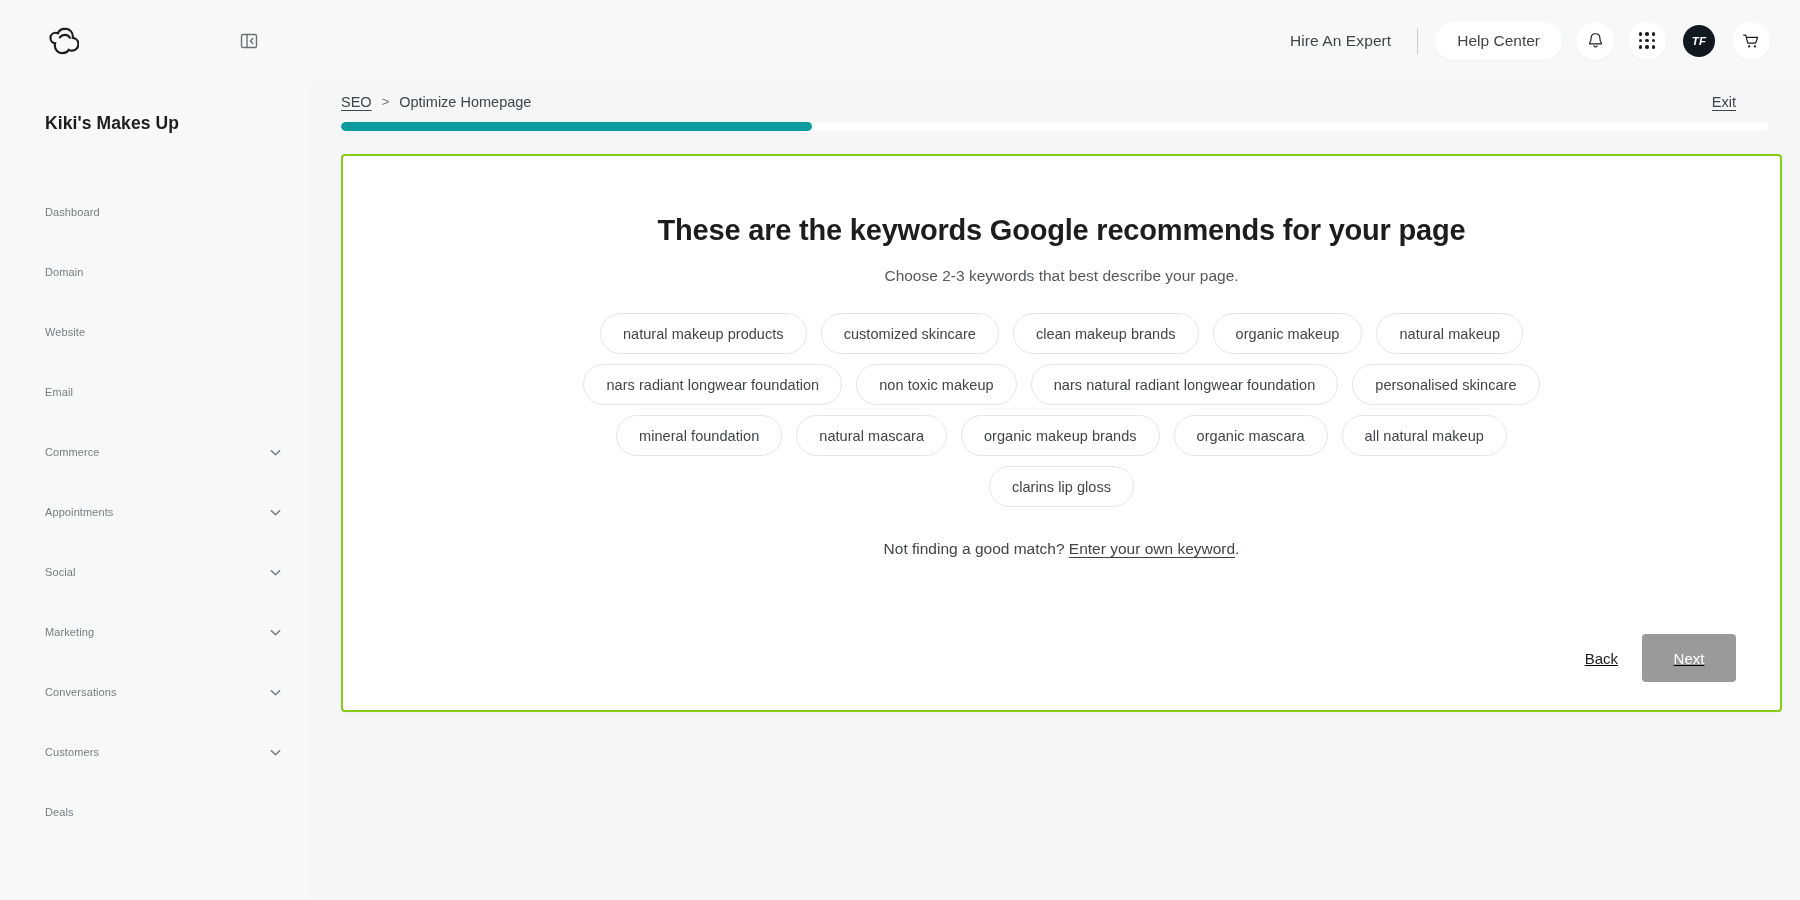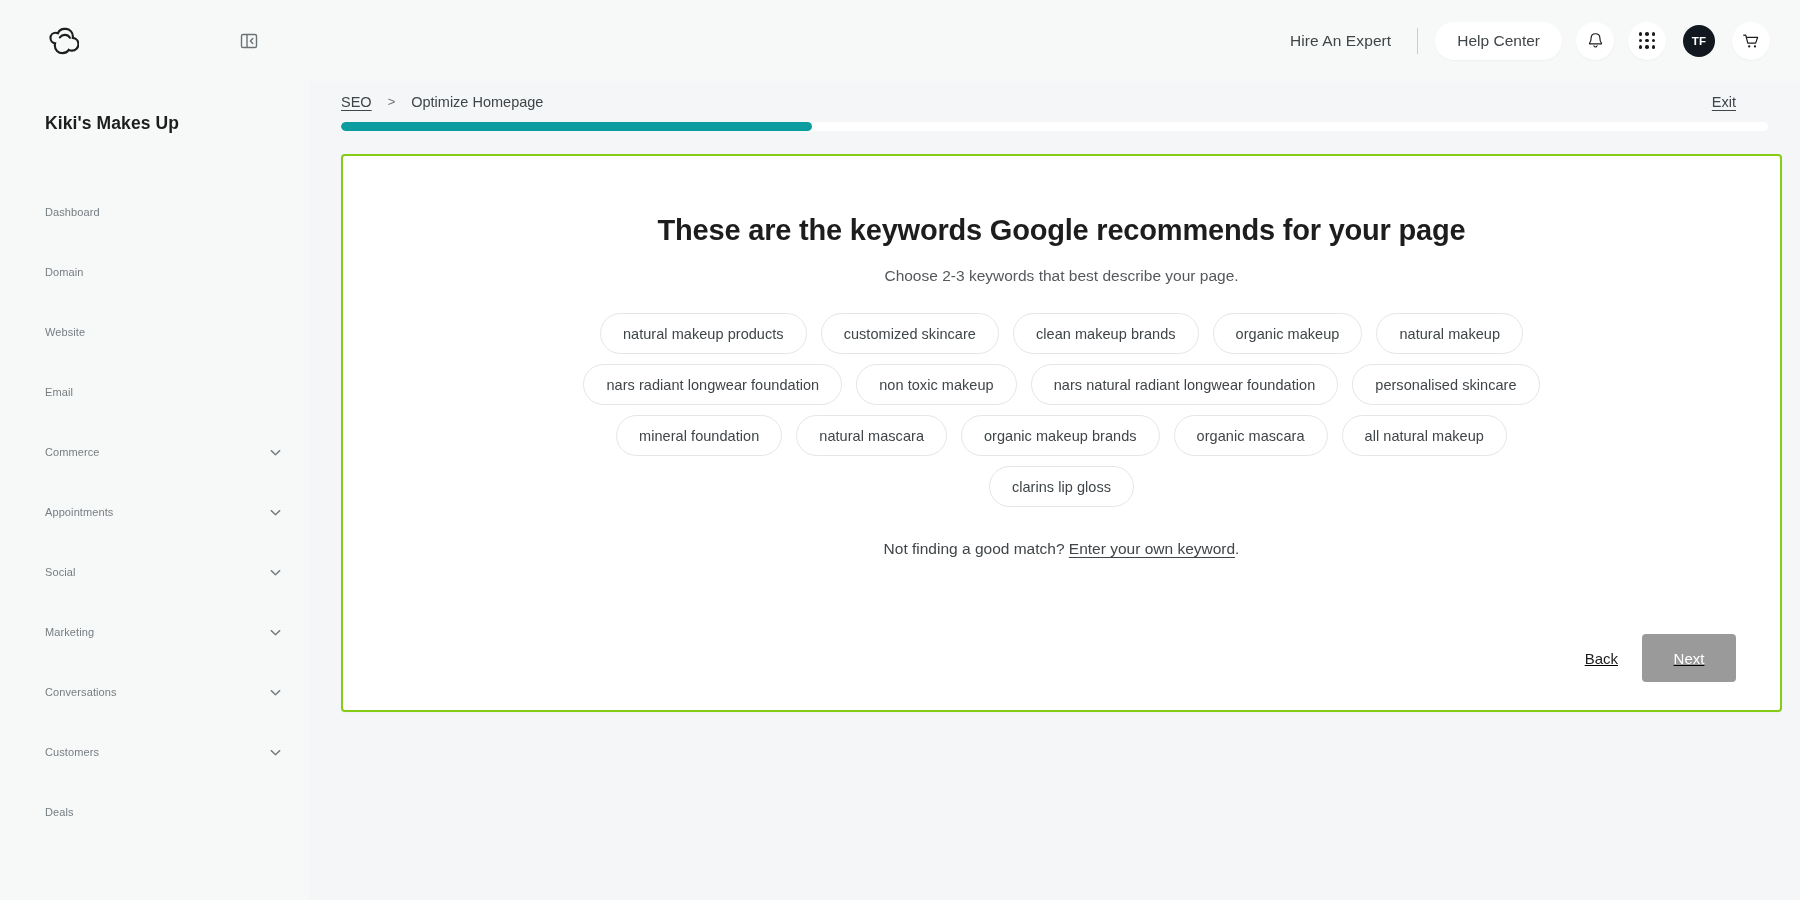--- a/index.html
+++ b/index.html
@@ -70,20 +70,21 @@
     box-shadow: 0 1px 2px rgba(0,0,0,.04);
   }
   .icon-btn {
     width: 38px; height: 38px;
     border-radius: 50%;
     background: #ffffff;
     margin-left: 14px;
     display: flex; align-items: center; justify-content: center;
     cursor: pointer;
     box-shadow: 0 1px 2px rgba(0,0,0,.04);
+    font-style: italic;
   }
   .icon-btn.plain { background: transparent; box-shadow:none; }
   .avatar {
     width: 32px; height: 32px;
     border-radius: 50%;
     background: #111820;
     color: #fff;
     font-size: 11.5px;
     font-weight: 700;
     display: flex; align-items: center; justify-content: center;
@@ -151,21 +152,21 @@
     height: 41px;
     display: flex;
     align-items: center;
     padding: 0 32px 0 0;
   }
   .crumbs {
     display: flex;
     align-items: center;
     font-size: 14.5px;
     color: #3f4548;
-    gap: 16px;
+    gap: 10px;
   }
   .crumb-link {
     color: #3f4548;
     text-decoration: underline;
     text-underline-offset: 2.5px;
     cursor: pointer;
   }
   .crumb-sep { color: #6b7276; font-size: 13px; }
   .crumb-current { color: #3f4548; }
   .exit-link {

